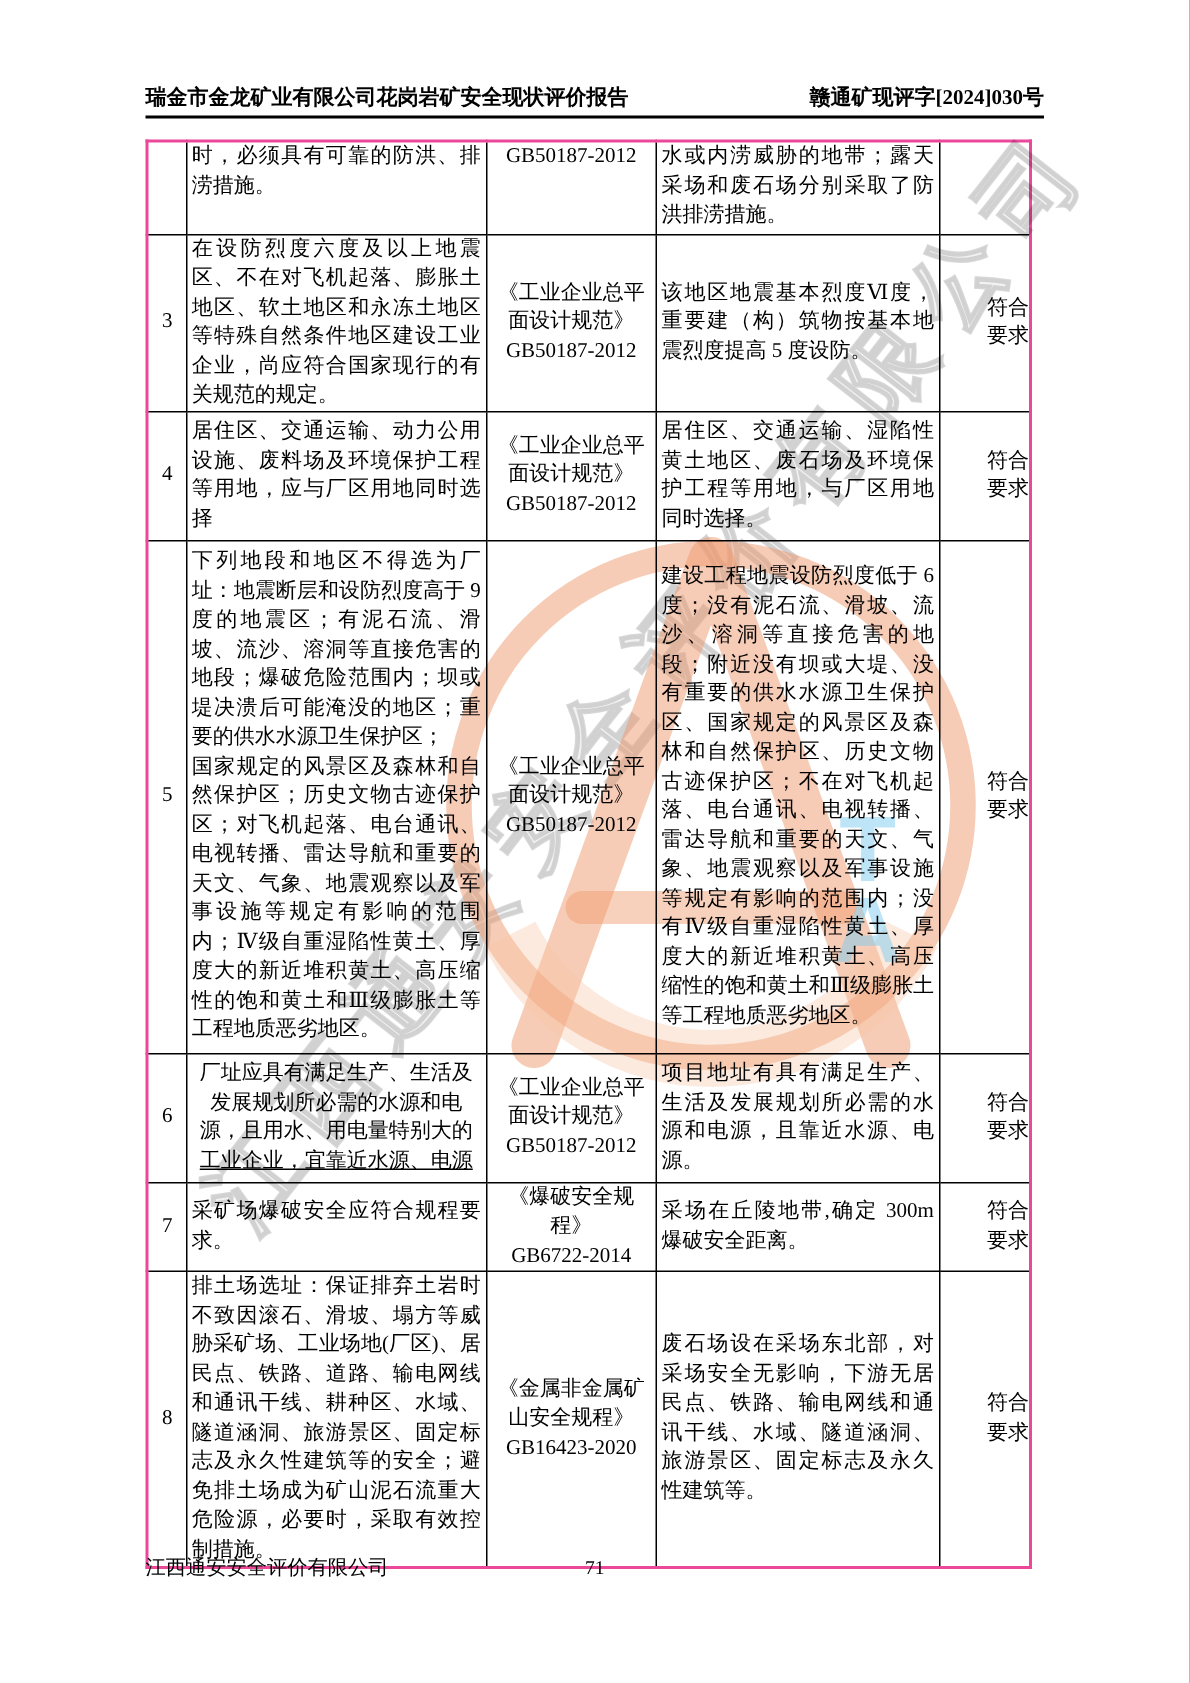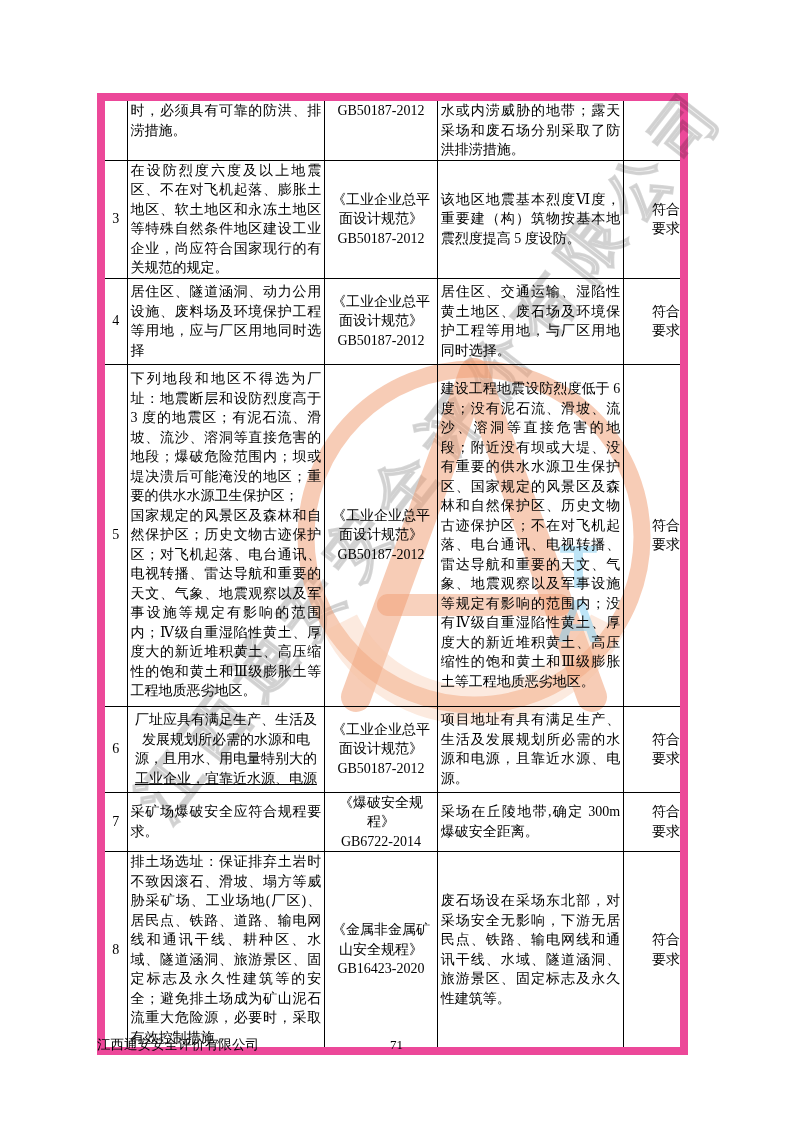--- a/index.html
+++ b/index.html
@@ -4,21 +4,21 @@
 <style>
   html,body{margin:0;padding:0;background:#888;}
   .page{position:relative;width:793px;height:1122px;margin:0 auto;background:#fff;
         font-family:"Liberation Serif","DejaVu Serif",serif;color:#000;overflow:hidden;}
   
   .doc-header{position:absolute;left:97px;top:50px;width:599px;height:24px;
               border-bottom:2px solid #000;display:flex;justify-content:space-between;
               align-items:flex-end;font-size:14px;font-weight:bold;padding-bottom:3px;}
   
   .table-wrap{position:absolute;left:97px;top:93px;width:592px;}
-  table.compliance{border-collapse:collapse;table-layout:fixed;width:591px;border:8px solid #ec4899;}
+  table.compliance{border-collapse:collapse;table-layout:fixed;width:591px;border:2px solid #ec4899;}
   td{border:1px solid #000;vertical-align:middle;padding:0 3px;font-size:14px;line-height:19.5px;overflow:hidden;}
   tr.vtop td{vertical-align:top;}
   .cell-no{text-align:center;padding:0;}
   .cell-req p,.cell-act p{margin:0;text-align:justify;}
   .cell-req.center p{text-align:center;}
   .cell-basis{text-align:center;}
   .cell-basis div{margin:0;}
   .cell-concl{text-align:right;white-space:pre-line;padding:0;}
   .u{text-decoration:underline;}
   
@@ -39,20 +39,24 @@
          white-space:pre-line;text-align:center;}
   .wm-red{position:absolute;left:158px;top:716px;font-family:"Liberation Sans","DejaVu Sans",sans-serif;
           font-size:96px;line-height:110px;font-weight:bold;letter-spacing:24px;
           color:rgba(212,70,70,0.42);white-space:nowrap;}
 </style>
 </head>
 <body>
 
 <div class="page">
 
+  <div class="doc-header">
+    <span>瑞金市金龙矿业有限公司花岗岩矿安全现状评价报告</span>
+    <span>赣通矿现评字[2024]030号</span>
+  </div>
 
   <div class="table-wrap">
     <table class="compliance">
       <colgroup>
         <col style="width:26px">
           <col style="width:197px">
           <col style="width:112px">
         <col style="width:186px">
           <col style="width:60px">
       </colgroup>
@@ -81,36 +85,36 @@
             </td>
             <td class="cell-act">
               <p>该地区地震基本烈度Ⅵ度，重要建（构）筑物按基本地震烈度提高 5 度设防。</p>
             </td>
             <td class="cell-concl">符合
 要求</td>
           </tr>
           <tr style="height: 86px;">
             <td class="cell-no">4</td>
             <td class="cell-req">
-              <p>居住区、隧道涵洞、动力公用设施、废料场及环境保护工程等用地，应与厂区用地同时选择</p>
+              <p>居住区、交通运输、动力公用设施、废料场及环境保护工程等用地，应与厂区用地同时选择</p>
             </td>
             <td class="cell-basis">
               <div>《工业企业总平面设计规范》</div>
               <div>GB50187-2012</div>
             </td>
             <td class="cell-act">
               <p>居住区、交通运输、湿陷性黄土地区、废石场及环境保护工程等用地，与厂区用地同时选择。</p>
             </td>
             <td class="cell-concl">符合
 要求</td>
           </tr>
           <tr style="height: 342px;">
             <td class="cell-no">5</td>
             <td class="cell-req">
-              <p>下列地段和地区不得选为厂址：地震断层和设防烈度高于 3 度的地震区；有泥石流、滑坡、流沙、溶洞等直接危害的地段；爆破危险范围内；坝或堤决溃后可能淹没的地区；重要的供水水源卫生保护区；</p>
+              <p>下列地段和地区不得选为厂址：地震断层和设防烈度高于 9 度的地震区；有泥石流、滑坡、流沙、溶洞等直接危害的地段；爆破危险范围内；坝或堤决溃后可能淹没的地区；重要的供水水源卫生保护区；</p>
               <p>国家规定的风景区及森林和自然保护区；历史文物古迹保护区；对飞机起落、电台通讯、电视转播、雷达导航和重要的天文、气象、地震观察以及军事设施等规定有影响的范围内；Ⅳ级自重湿陷性黄土、厚度大的新近堆积黄土、高压缩性的饱和黄土和Ⅲ级膨胀土等工程地质恶劣地区。</p>
             </td>
             <td class="cell-basis">
               <div>《工业企业总平面设计规范》</div>
               <div>GB50187-2012</div>
             </td>
             <td class="cell-act">
               <p>建设工程地震设防烈度低于 6 度；没有泥石流、滑坡、流沙、溶洞等直接危害的地段；附近没有坝或大堤、没有重要的供水水源卫生保护区、国家规定的风景区及森林和自然保护区、历史文物古迹保护区；不在对飞机起落、电台通讯、电视转播、雷达导航和重要的天文、气象、地震观察以及军事设施等规定有影响的范围内；没有Ⅳ级自重湿陷性黄土、厚度大的新近堆积黄土、高压缩性的饱和黄土和Ⅲ级膨胀土等工程地质恶劣地区。</p>
             </td>
             <td class="cell-concl">符合

